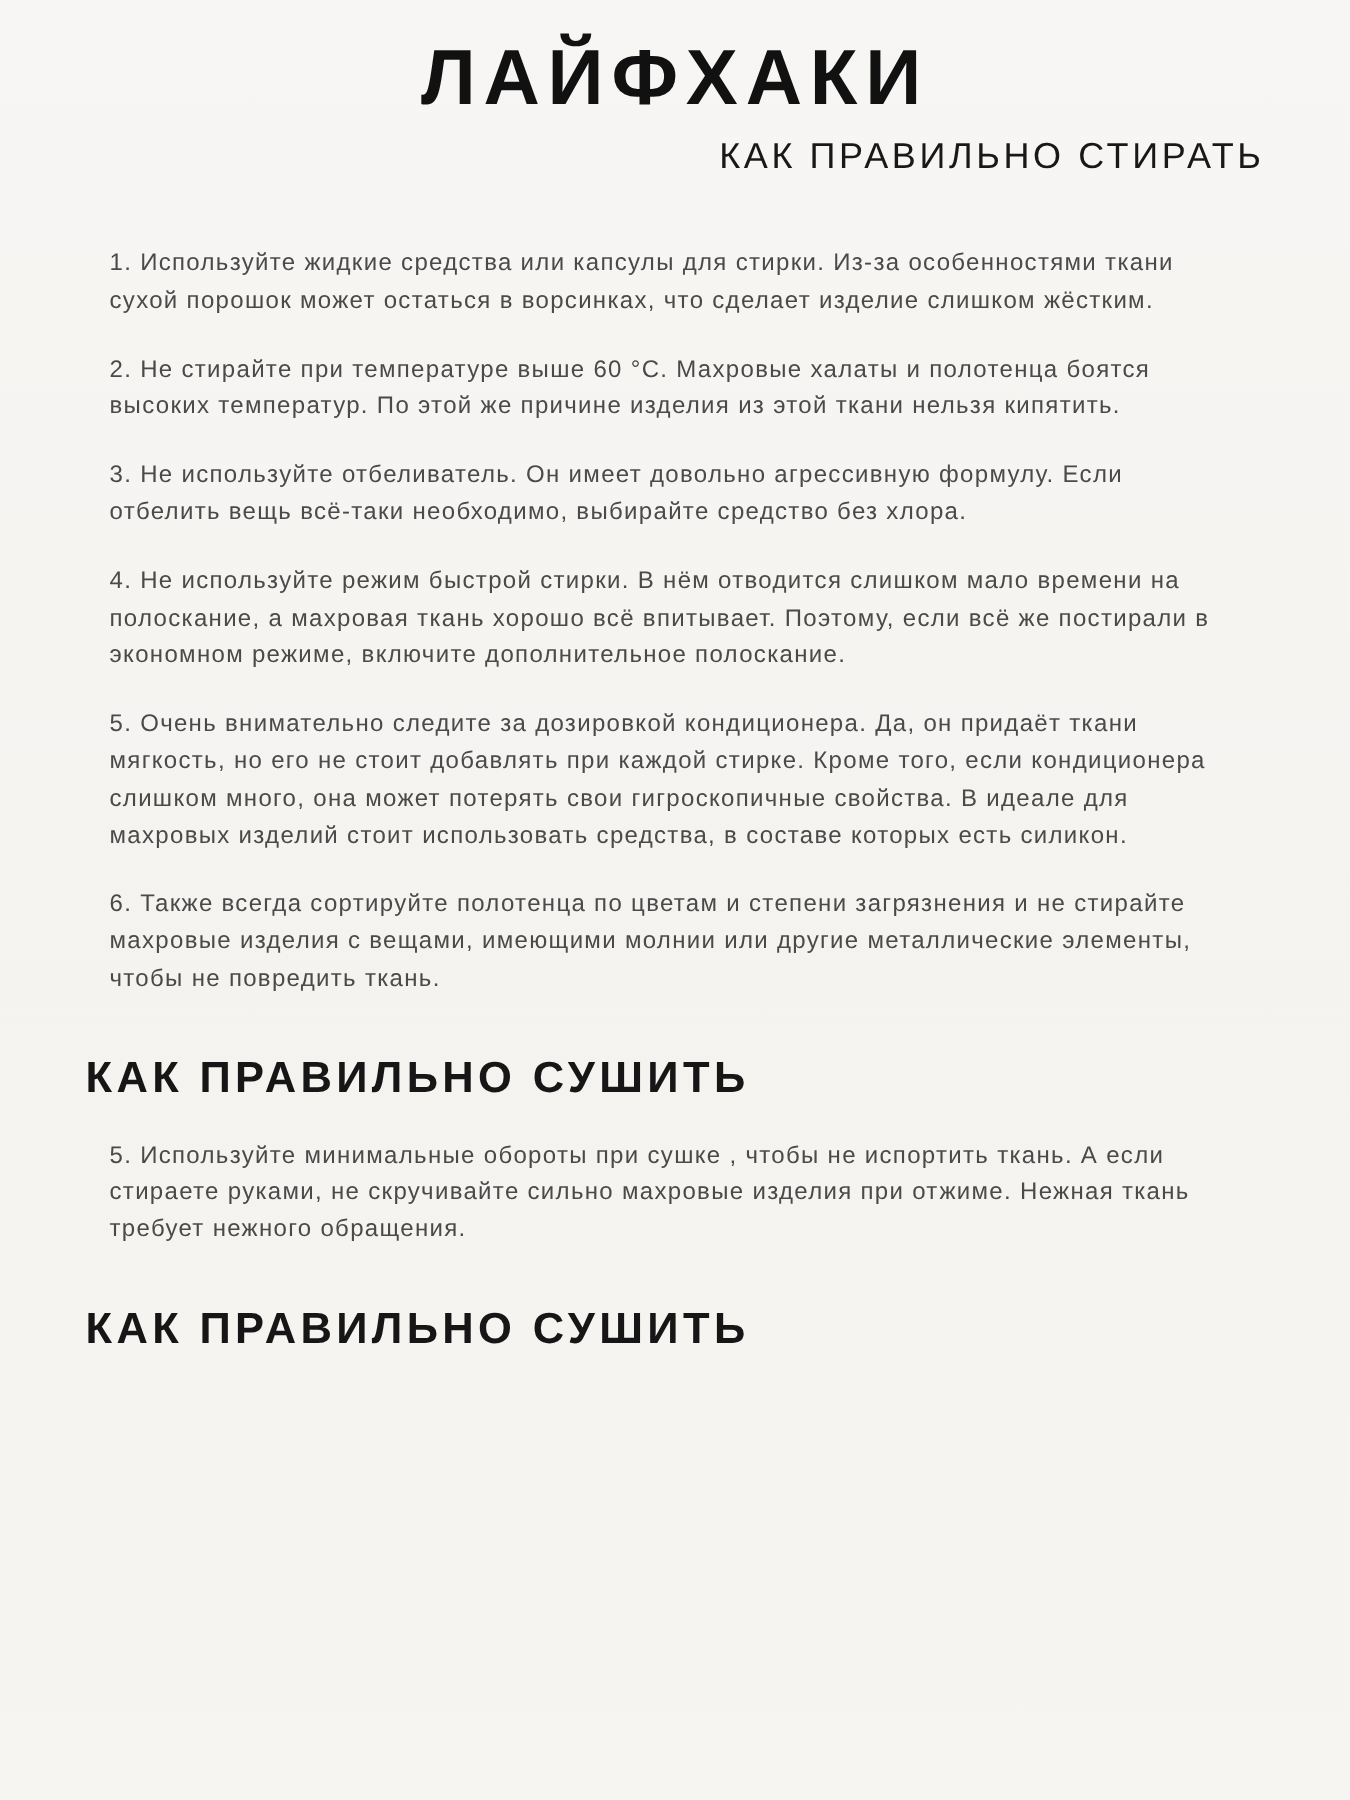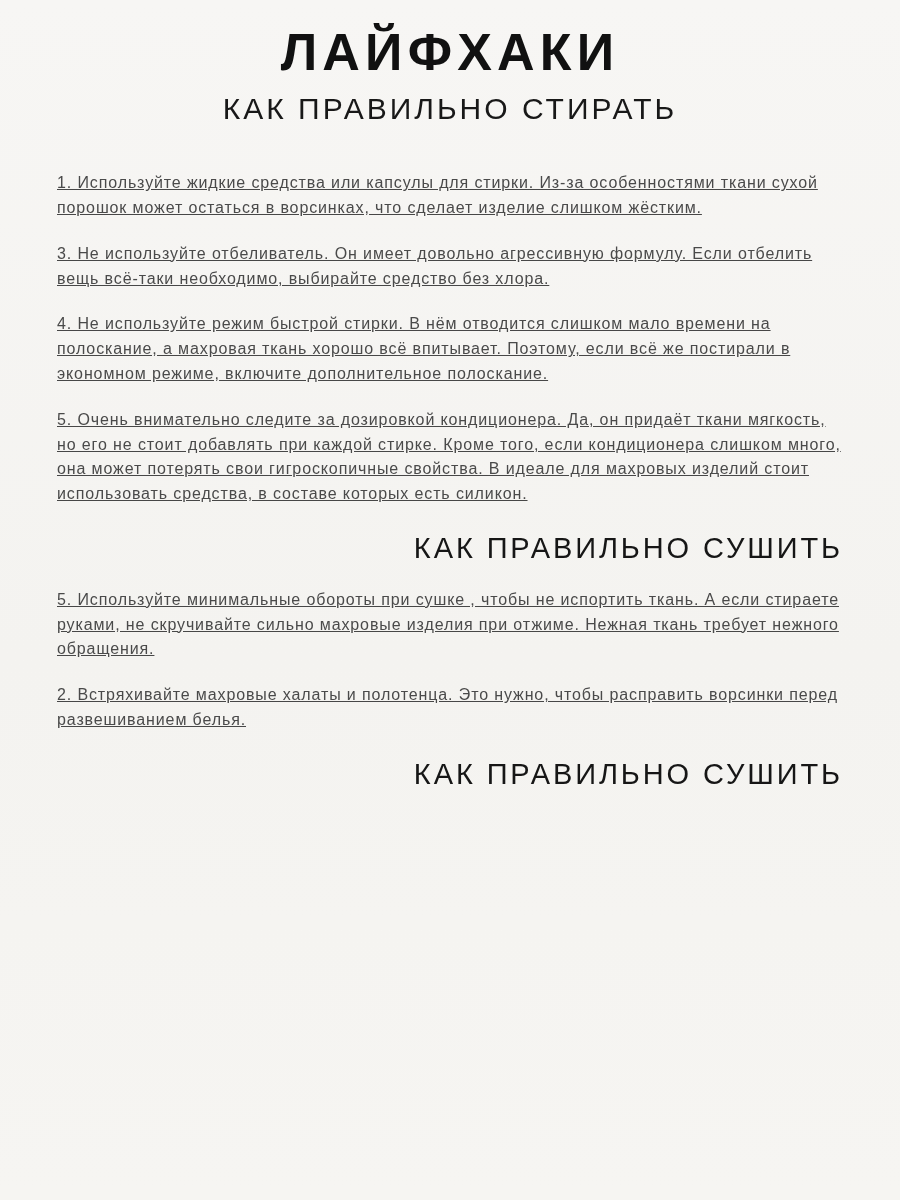--- a/index.html
+++ b/index.html
@@ -24,68 +24,68 @@
   .title {
     text-align: center;
     font-size: 52px;
     font-weight: 700;
     letter-spacing: 0.10em;
     color: #111111;
     margin: 6px 0 10px 0;
     line-height: 1.1;
   }
   .subtitle {
-    text-align: center;
-    font-size: 30px;
+    text-align: right;
+    font-size: 24px;
     font-weight: 500;
     letter-spacing: 0.10em;
     color: #181818;
     margin: 0 0 44px 0;
     line-height: 1.2;
   }
   .section-heading {
-    text-align: right;
+    text-align: left;
     font-size: 29px;
-    font-weight: 400;
+    font-weight: 700;
     letter-spacing: 0.10em;
     color: #161616;
-    margin: 24px 0 22px 0;
+    margin: 36px 0 22px 0;
     line-height: 1.2;
   }
   .tip {
     font-size: 16px;
     line-height: 1.55;
     letter-spacing: 0.055em;
     margin: 0 0 21px 0;
     color: #4a4a4a;
   }
   .tips {
-    margin: 0;
-    text-decoration: underline;
+    margin: 16px;
   }
 </style>
 </head>
 <body>
 
 <div class="doc">
 
   <h1 class="title">ЛАЙФХАКИ</h1>
 
   <h2 class="subtitle">КАК ПРАВИЛЬНО СТИРАТЬ</h2>
 
   <div class="tips">
     <p class="tip">1. Используйте жидкие средства или капсулы для стирки. Из-за особенностями ткани сухой порошок может остаться в ворсинках, что сделает изделие слишком жёстким.</p>
+    <p class="tip">2. Не стирайте при температуре выше 60 °С. Махровые халаты и полотенца боятся высоких температур. По этой же причине изделия из этой ткани нельзя кипятить.</p>
     <p class="tip">3. Не используйте отбеливатель. Он имеет довольно агрессивную формулу. Если отбелить вещь всё-таки необходимо, выбирайте средство без хлора.</p>
     <p class="tip">4. Не используйте режим быстрой стирки. В нём отводится слишком мало времени на полоскание, а махровая ткань хорошо всё впитывает. Поэтому, если всё же постирали в экономном режиме, включите дополнительное полоскание.</p>
     <p class="tip">5. Очень внимательно следите за дозировкой кондиционера. Да, он придаёт ткани мягкость, но его не стоит добавлять при каждой стирке. Кроме того, если кондиционера слишком много, она может потерять свои гигроскопичные свойства. В идеале для махровых изделий стоит использовать средства, в составе которых есть силикон.</p>
+    <p class="tip">6. Также всегда сортируйте полотенца по цветам и степени загрязнения и не стирайте махровые изделия с вещами, имеющими молнии или другие металлические элементы, чтобы не повредить ткань.</p>
   </div>
 
   <h2 class="section-heading">КАК ПРАВИЛЬНО СУШИТЬ</h2>
 
   <div class="tips">
     <p class="tip">5. Используйте минимальные обороты при сушке , чтобы не испортить ткань. А если стираете руками, не скручивайте сильно махровые изделия при отжиме. Нежная ткань требует нежного обращения.</p>
-    <p class="tip">2. Встряхивайте махровые халаты и полотенца. Это нужно, чтобы расправить ворсинки перед развешиванием белья.</p>
   </div>
 
   <h2 class="section-heading">КАК ПРАВИЛЬНО СУШИТЬ</h2>
 
 
 </div>
 
 </body></html>

